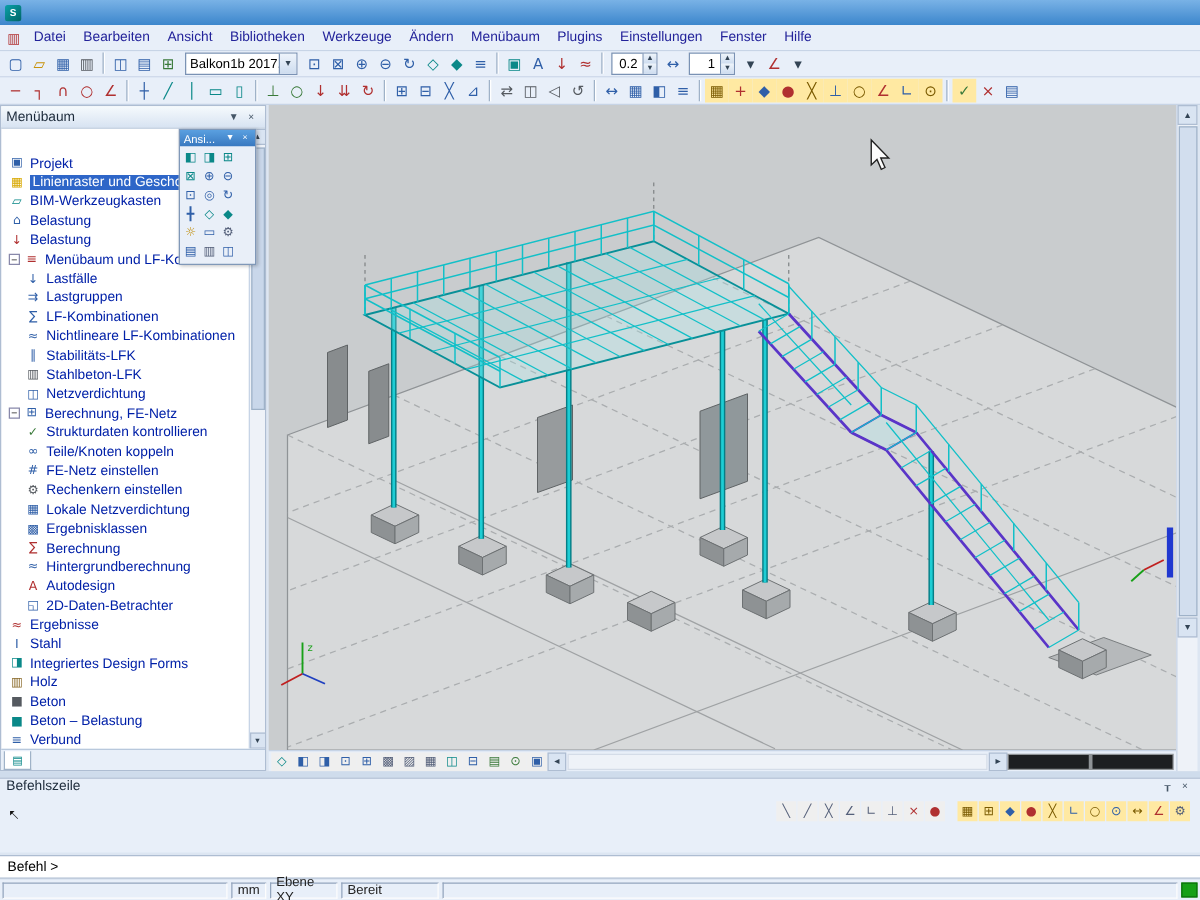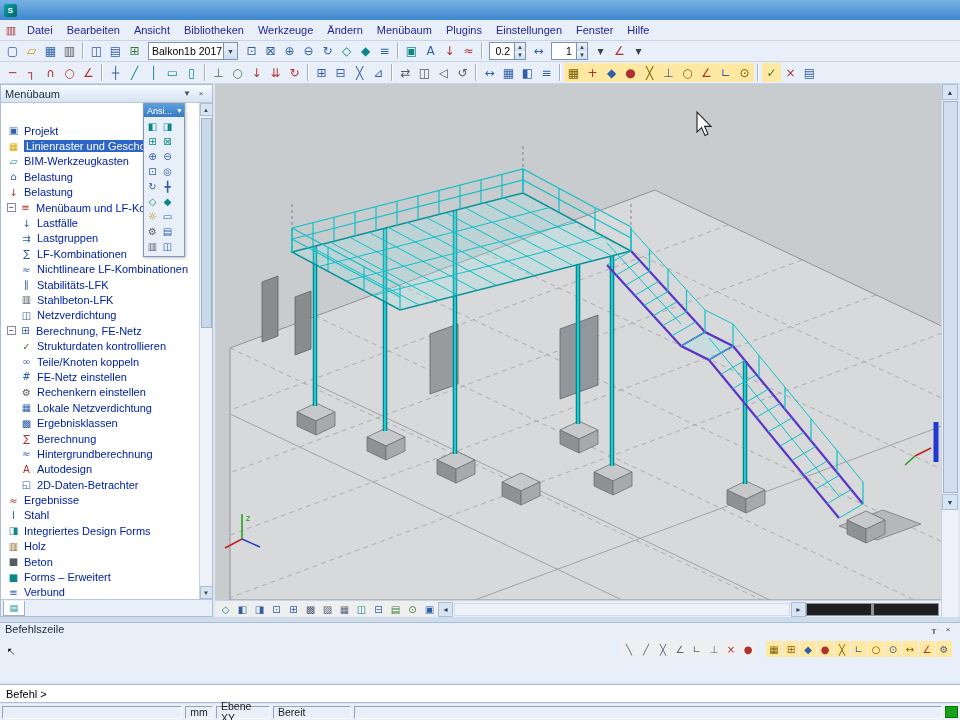--- a/index.html
+++ b/index.html
@@ -48,21 +48,21 @@
   .sthumb { width:11px; flex:0 0 210px; margin-top:2px; background:#c9d7ea; border:1px solid #9fb2c8; }
   #tree-scroll .sp { flex:1; }
   #sidebar-tabs { height:17px; background:#e8eff9; border-top:1px solid #b8c8dc; display:flex; align-items:center; padding-left:2px; }
   #sidebar-tab { width:22px; height:15px; border:1px solid #9fb2c8; border-top:none; background:#fff; font-size:9px; color:#0a8888; display:flex; align-items:center; justify-content:center; }
 
   
   #viewport { left:215px; top:84px; width:726px; height:516px; background:#c9ccce; }
   #viewport svg { display:block; }
 
   
-  #palette { left:143px; top:103px; width:42px; background:#e9eff8; border:1px solid #8098b8; box-shadow:1px 1px 3px rgba(0,0,0,.25); z-index:30; }
+  #palette { left:143px; top:103px; width:62px; background:#e9eff8; border:1px solid #8098b8; box-shadow:1px 1px 3px rgba(0,0,0,.25); z-index:30; }
   #palette-title { height:13px; background:linear-gradient(#5aa0e0,#3878c0); color:#fff; font-size:9px; display:flex; align-items:center; padding:0 3px; gap:2px; }
   #palette-title .sp { flex:1; }
   .pt-btn { font-size:7px; color:#fff; width:10px; text-align:center; }
   #palette-body { display:flex; flex-wrap:wrap; padding:2px 1px; }
   .pbtn { width:15px; height:15px; border:1px solid transparent; background:transparent; display:flex; align-items:center; justify-content:center; font-size:10px; font-family:"DejaVu Sans",sans-serif; }
 
   
   #vpbottom { left:215px; top:600px; width:726px; height:17px; background:#e8eff9; border-top:1px solid #c7d4e6; display:flex; align-items:center; padding:0 2px; }
   .vbtn { width:17px; height:15px; border:1px solid transparent; display:flex; align-items:center; justify-content:center; font-size:10px; flex:0 0 auto; font-family:"DejaVu Sans",sans-serif; }
   .harrow { width:15px; height:15px; background:#d9e4f2; border:1px solid #aebdd2; font-size:7px; display:flex; align-items:center; justify-content:center; color:#345; flex:0 0 auto; }
@@ -72,21 +72,21 @@
 
   
   #vscroll { left:941px; top:84px; width:17px; height:533px; background:#eef2f8; border-left:1px solid #c7d4e6; display:flex; flex-direction:column; align-items:center; }
   #vscroll .sarrow { width:16px; height:16px; font-size:7px; }
   #vscroll .vthumb { width:15px; height:392px; background:#d2deee; border:1px solid #9fb2c8; margin:1px 0; }
   #vscroll .sp { flex:1; }
 
   
   #splitter { left:0; right:0; top:617px; height:5px; background:#cfdcec; }
   #cmdpanel { left:0; right:0; top:622px; height:60px; background:#e8eff9; border-top:1px solid #aebdd2; }
-  #cmd-title { height:17px; display:flex; align-items:flex-start; padding:0 5px; color:#1c2a3a; }
+  #cmd-title { height:17px; display:flex; align-items:flex-end; padding:12px 5px; color:#1c2a3a; }
   #cmd-title .sp { flex:1; }
   #cmd-icons { position:absolute; right:8px; top:18px; display:flex; gap:1px; }
   .cbtn2 { width:16px; height:16px; border:1px solid transparent; display:flex; align-items:center; justify-content:center; font-size:10px; font-family:"DejaVu Sans",sans-serif; }
   .cgap { width:8px; }
   #cmd-cursor { position:absolute; left:6px; top:22px; font-size:12px; color:#111; transform:rotate(-135deg); }
 
   
   #befehl { left:0; right:0; top:684px; height:19px; background:#fff; border-top:1px solid #aebdd2; border-bottom:1px solid #aebdd2; display:flex; align-items:center; padding:0 6px; color:#000; }
   #statusbar { left:0; right:0; top:704px; height:16px; background:#e8eff9; display:flex; align-items:center; padding:0 2px; gap:3px; }
   .scell { height:13px; border:1px solid; border-color:#93a5bd #fdfdfd #fdfdfd #93a5bd; display:flex; align-items:center; padding:0 4px; color:#222; font-size:10.5px; }
@@ -510,21 +510,21 @@
           <span class="tlabel">Holz</span>
         </div>
         <div class="trow" style="padding-left: 6px;">
 
           <span class="ticon" style="color: rgb(85, 90, 96);">■</span>
           <span class="tlabel">Beton</span>
         </div>
         <div class="trow" style="padding-left: 6px;">
 
           <span class="ticon" style="color: rgb(10, 136, 136);">■</span>
-          <span class="tlabel">Forms – Erweitert</span>
+          <span class="tlabel">Beton – Belastung</span>
         </div>
         <div class="trow" style="padding-left: 6px;">
 
           <span class="ticon" style="color: rgb(47, 95, 168);">≡</span>
           <span class="tlabel">Verbund</span>
         </div>
       </div>
     <div id="tree-scroll">
       <span class="sarrow">▲</span>
       <span class="sthumb"></span>

